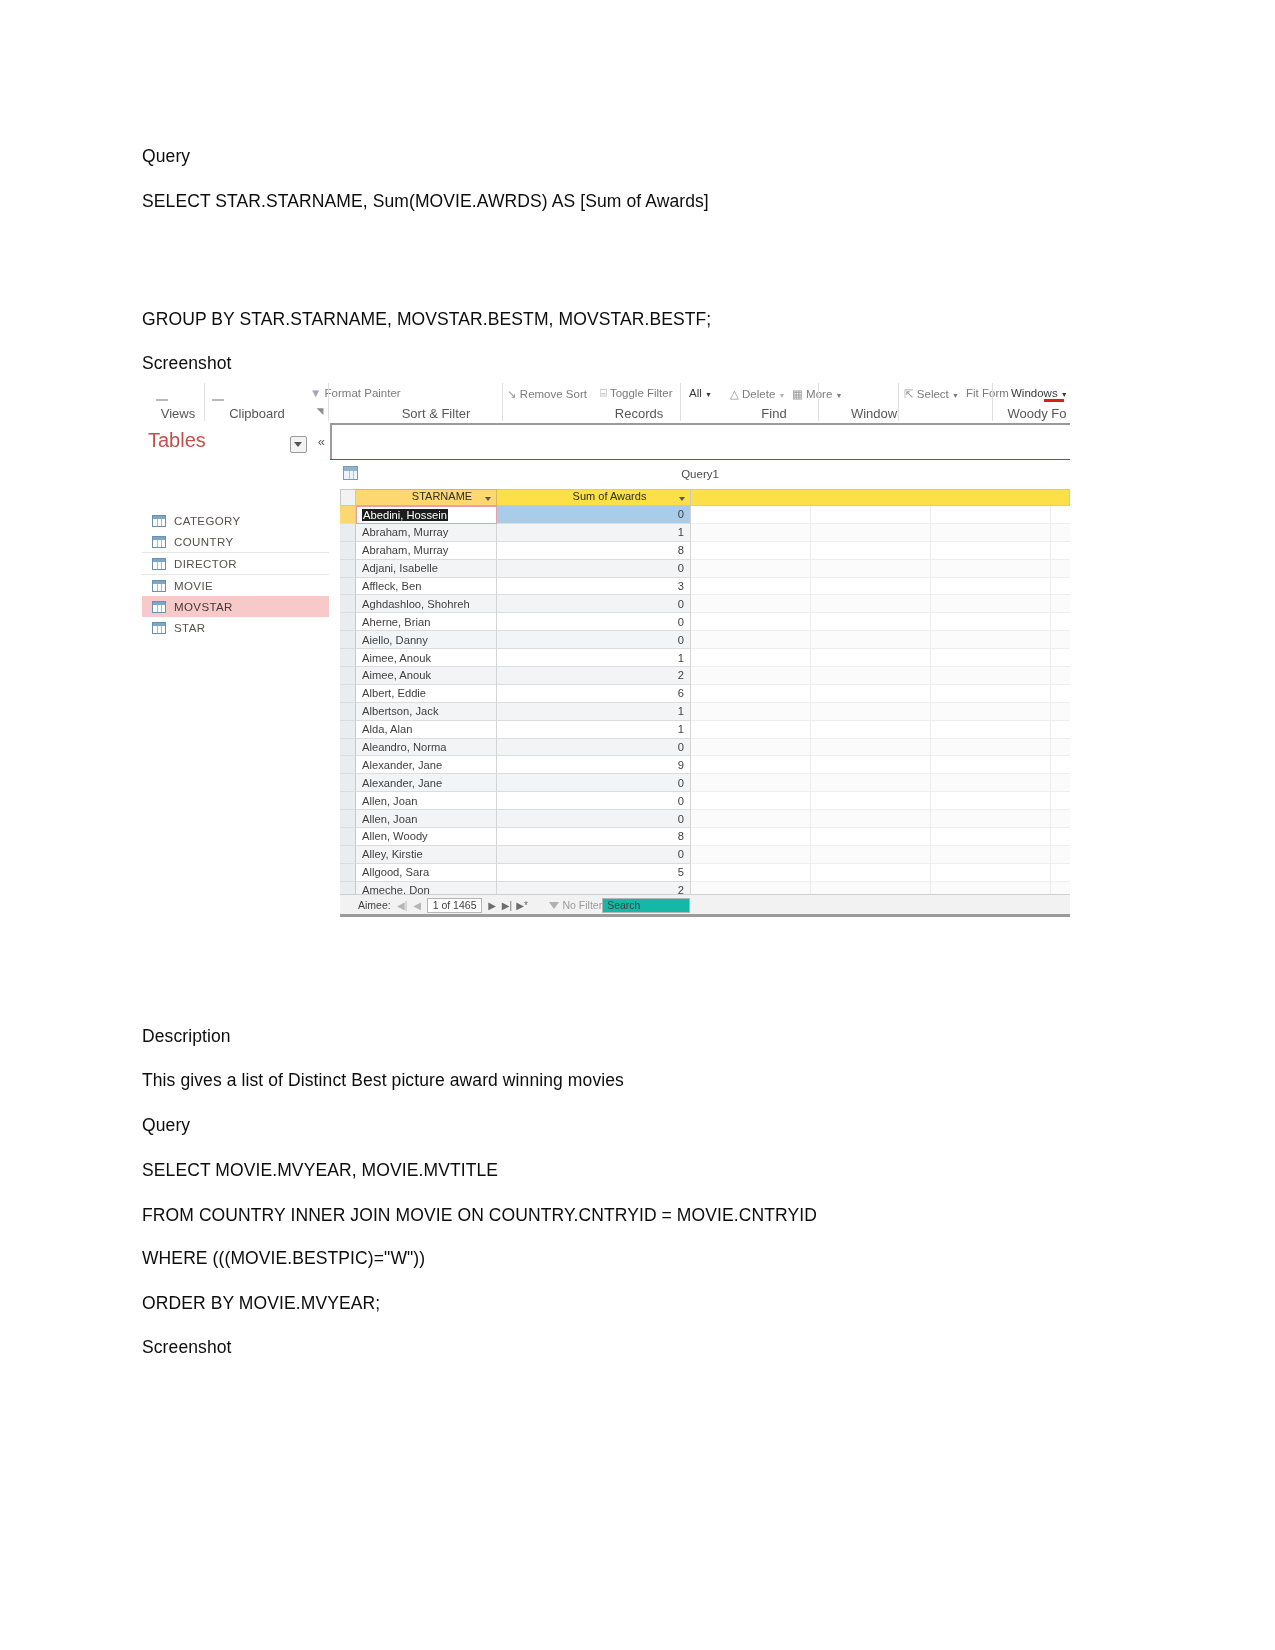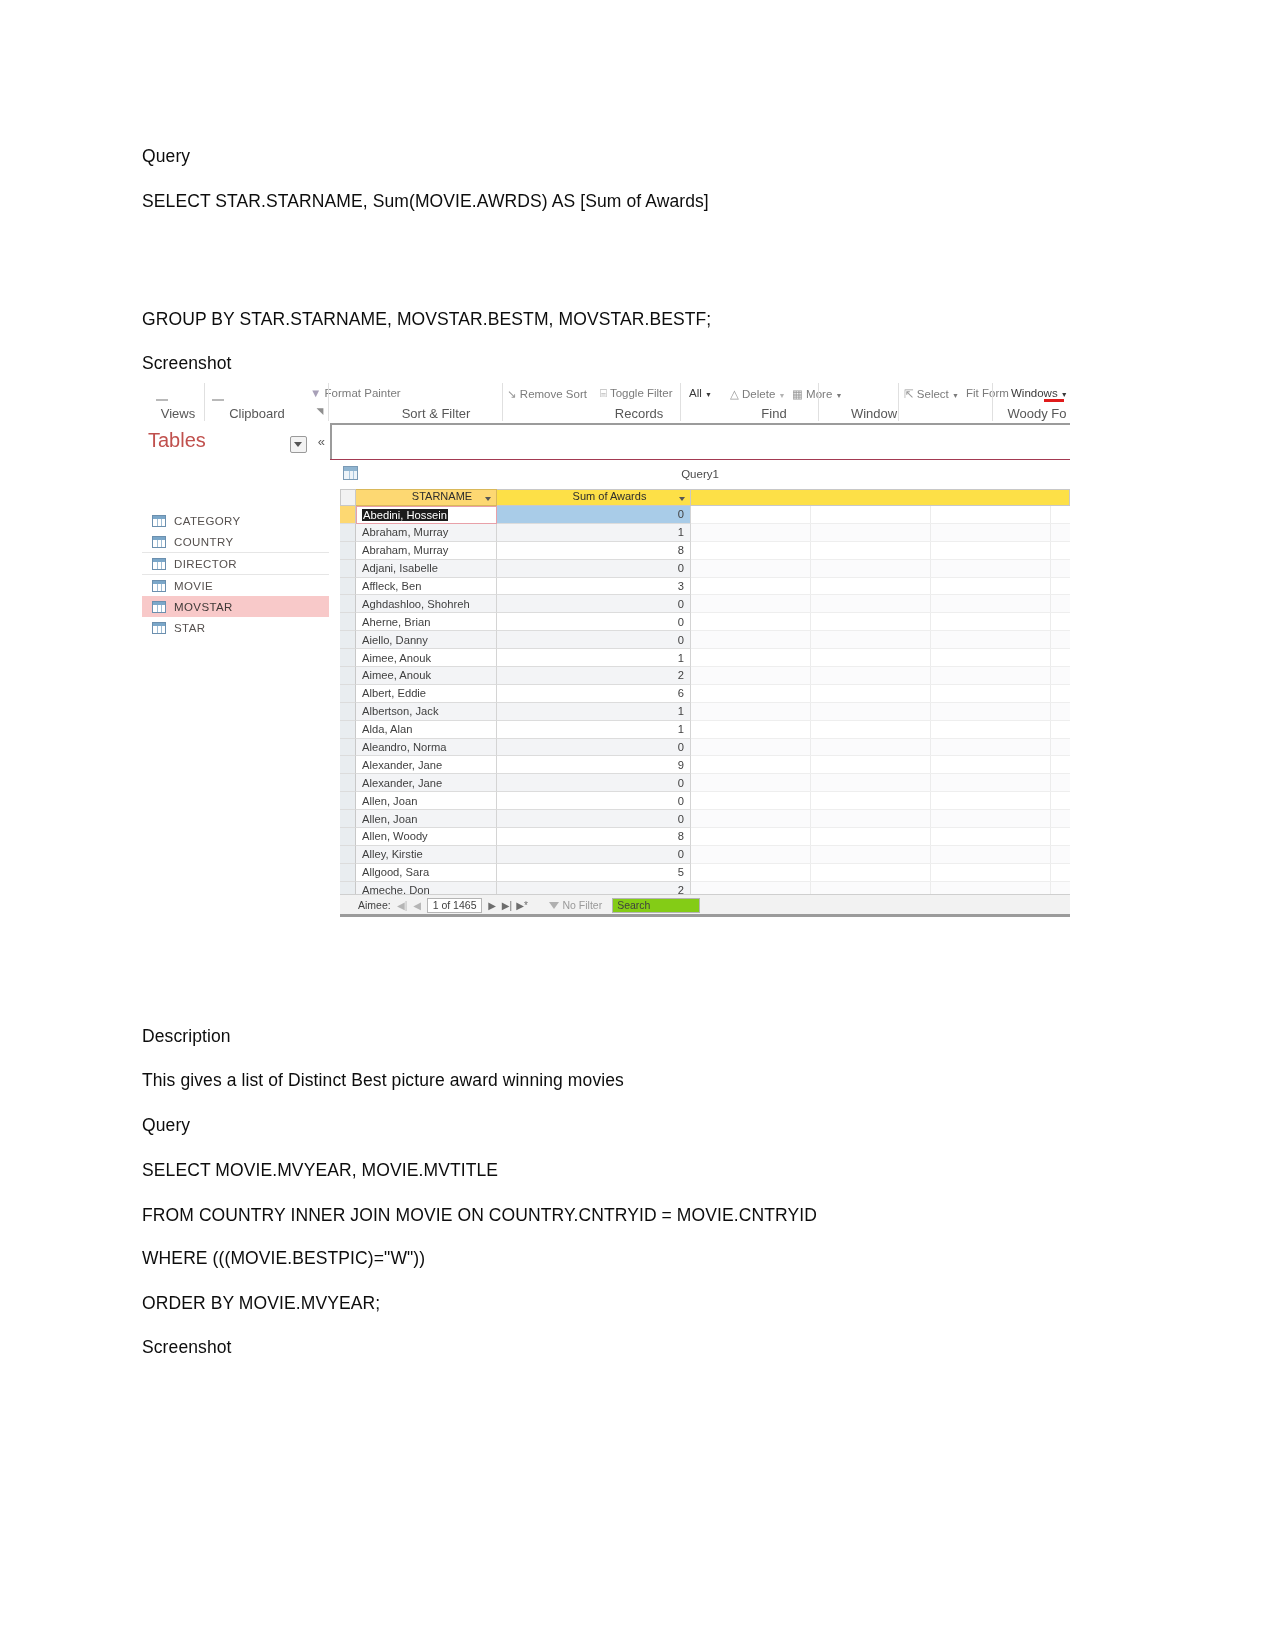--- a/index.html
+++ b/index.html
@@ -399,23 +399,22 @@
     align-items: center;
     gap: 3px;
   }
   .funnel {
     width: 0; height: 0;
     border-left: 5px solid transparent;
     border-right: 5px solid transparent;
     border-top: 7px solid #b0b0b0;
   }
   .searchbox {
-    margin-left: 10px;
     border: 1px solid #b5b5b5;
-    background: #84cc16;
+    background: #14b8a6;
     height: 13px;
     line-height: 13px;
     width: 78px;
     padding: 0 4px;
     color: #3f3f3f;
     font-size: 10.5px;
   }
   .sheet-bottom-border {
     position: absolute;
     left: 0; top: 425px;

